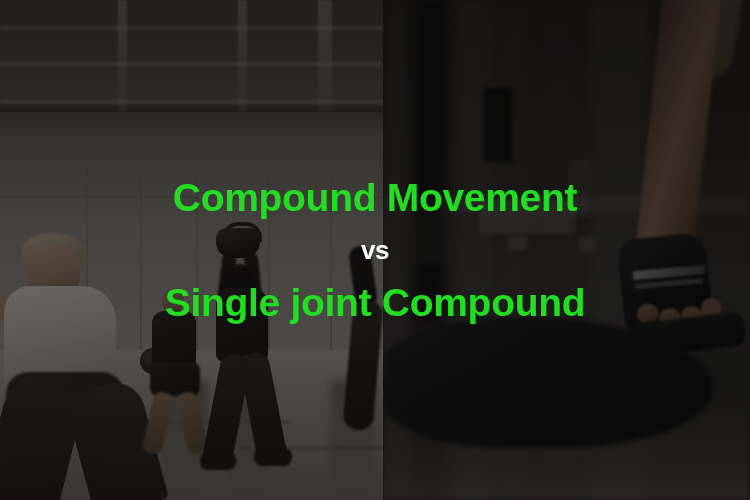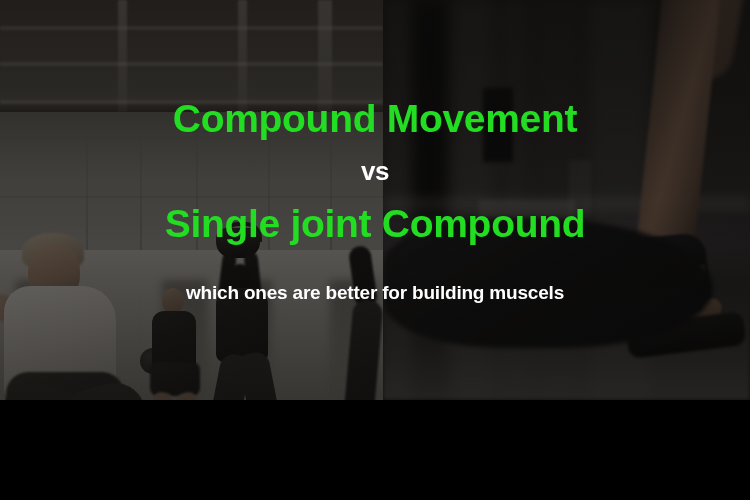--- a/index.html
+++ b/index.html
@@ -8,21 +8,21 @@
     padding: 0;
     background: #000;
   }
   body {
     font-family: "Liberation Sans", "DejaVu Sans", sans-serif;
   }
 
   .banner {
     position: relative;
     width: 750px;
-    height: 400px;
+    height: 500px;
     overflow: hidden;
     background: #6d28d9;
     user-select: none;
   }
 
   
   .bg-split {
     position: absolute;
     inset: 0;
   }
@@ -545,16 +545,15 @@
     </div>
   </div>
 
   <div class="text-layer">
     <h1 class="headline headline-1" style="color: rgb(34, 221, 34);">Compound Movement</h1>
 
     <div class="vs" style="color: rgb(255, 255, 255);">vs</div>
 
     <h1 class="headline headline-2" style="color: rgb(34, 221, 34);">Single joint Compound</h1>
 
-    <p class="subtitle" style="color: rgb(255, 255, 255);">which ones are better for building muscels</p>
   </div>
 
 </div>
 
 </body></html>

